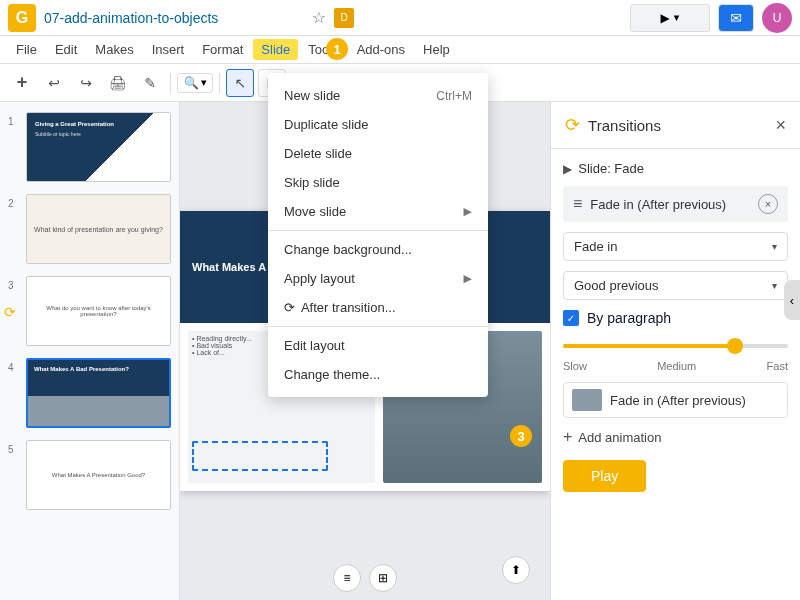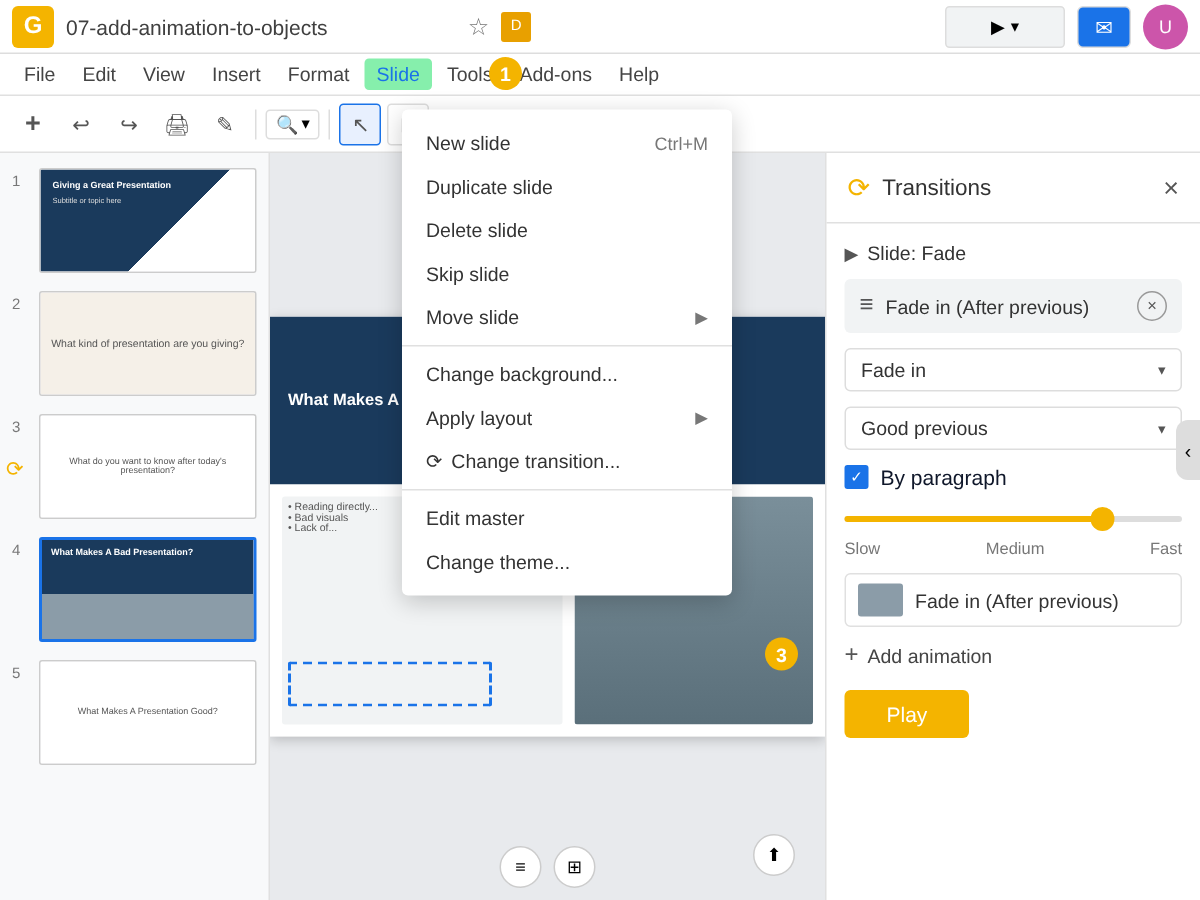--- a/index.html
+++ b/index.html
@@ -4,31 +4,31 @@
   <style>
     * { box-sizing: border-box; margin: 0; padding: 0; }
     body { font-family: Arial, sans-serif; font-size: 13px; background: #f1f3f4; width: 800px; height: 600px; overflow: hidden; }
 
     
     #title-bar {
       display: flex; align-items: center; background: #fff; padding: 4px 8px;
       border-bottom: 1px solid #ddd; height: 36px; gap: 8px;
     }
     #app-icon { width: 28px; height: 28px; background: #f4b400; border-radius: 4px; display: flex; align-items: center; justify-content: center; font-size: 16px; color: #fff; font-weight: bold; }
-    #doc-title { font-size: 14px; color: #404040; flex: 1; }
+    #doc-title { font-size: 14px; color: #0369a1; flex: 1; }
     .title-icon-btn { width: 28px; height: 28px; background: #f1f3f4; border-radius: 4px; display: flex; align-items: center; justify-content: center; font-size: 14px; cursor: pointer; border: 1px solid #ddd; }
     .user-avatar { width: 30px; height: 30px; border-radius: 50%; background: #c5a; display: flex; align-items: center; justify-content: center; font-size: 12px; color: #fff; }
 
     
     #menu-bar {
       display: flex; align-items: center; background: #fff; padding: 2px 8px;
       height: 28px; gap: 2px; border-bottom: 1px solid #e0e0e0;
     }
     .menu-item { padding: 3px 8px; cursor: pointer; border-radius: 3px; font-size: 13px; color: #444; }
-    .menu-item.highlighted { background: #86efac; color: #1a73e8; font-weight: 500; }
+    .menu-item.highlighted { background: #fde047; color: #1a73e8; font-weight: 500; }
 
     
     #toolbar {
       display: flex; align-items: center; background: #fff; padding: 4px 8px;
       border-bottom: 1px solid #e0e0e0; height: 38px; gap: 4px;
     }
     .toolbar-btn { width: 28px; height: 28px; display: flex; align-items: center; justify-content: center; border-radius: 3px; cursor: pointer; font-size: 14px; color: #555; border: none; background: transparent; }
     .toolbar-sep { width: 1px; height: 20px; background: #ddd; margin: 0 2px; }
     .toolbar-select { display: flex; align-items: center; gap: 2px; padding: 2px 6px; border: 1px solid #ddd; border-radius: 3px; cursor: pointer; font-size: 12px; }
 
@@ -174,21 +174,21 @@
     <span>▶</span>
     <span style="font-size:11px;">▾</span>
   </div>
   <div class="title-icon-btn" style="background:#1a73e8;color:#fff;width:36px;">✉</div>
   <div class="user-avatar">U</div>
 </div>
 
 <div id="menu-bar">
   <span class="menu-item">File</span>
   <span class="menu-item">Edit</span>
-  <span class="menu-item">View</span>
+  <span class="menu-item">Makes</span>
   <span class="menu-item">Insert</span>
   <span class="menu-item">Format</span>
   <span class="menu-item highlighted">Slide</span>
   <span class="menu-item">Tools</span>
   <span class="menu-item">Add-ons</span>
   <span class="menu-item">Help</span>
 </div>
 
 <div id="toolbar">
   <button class="toolbar-btn" style="font-size:18px;font-weight:bold;">+</button>
@@ -300,27 +300,27 @@
       <div class="dropdown-item">
         <span>Change background...</span>
       </div>
       <div class="dropdown-item">
         <span>Apply layout</span>
         <span class="arrow">▶</span>
       </div>
       <div class="dropdown-item">
         <span style="display:flex;align-items:center;gap:6px;">
           <span>⟳</span>
-          <span>Change transition...</span>
+          <span>After transition...</span>
         </span>
       </div>
     </div>
     <div class="menu-section">
       <div class="dropdown-item">
-        <span>Edit master</span>
+        <span>Edit layout</span>
       </div>
       <div class="dropdown-item">
         <span>Change theme...</span>
       </div>
     </div>
   </div>
 
   <div class="badge" id="badge-1">1</div>
 
   <div id="transitions-panel">

